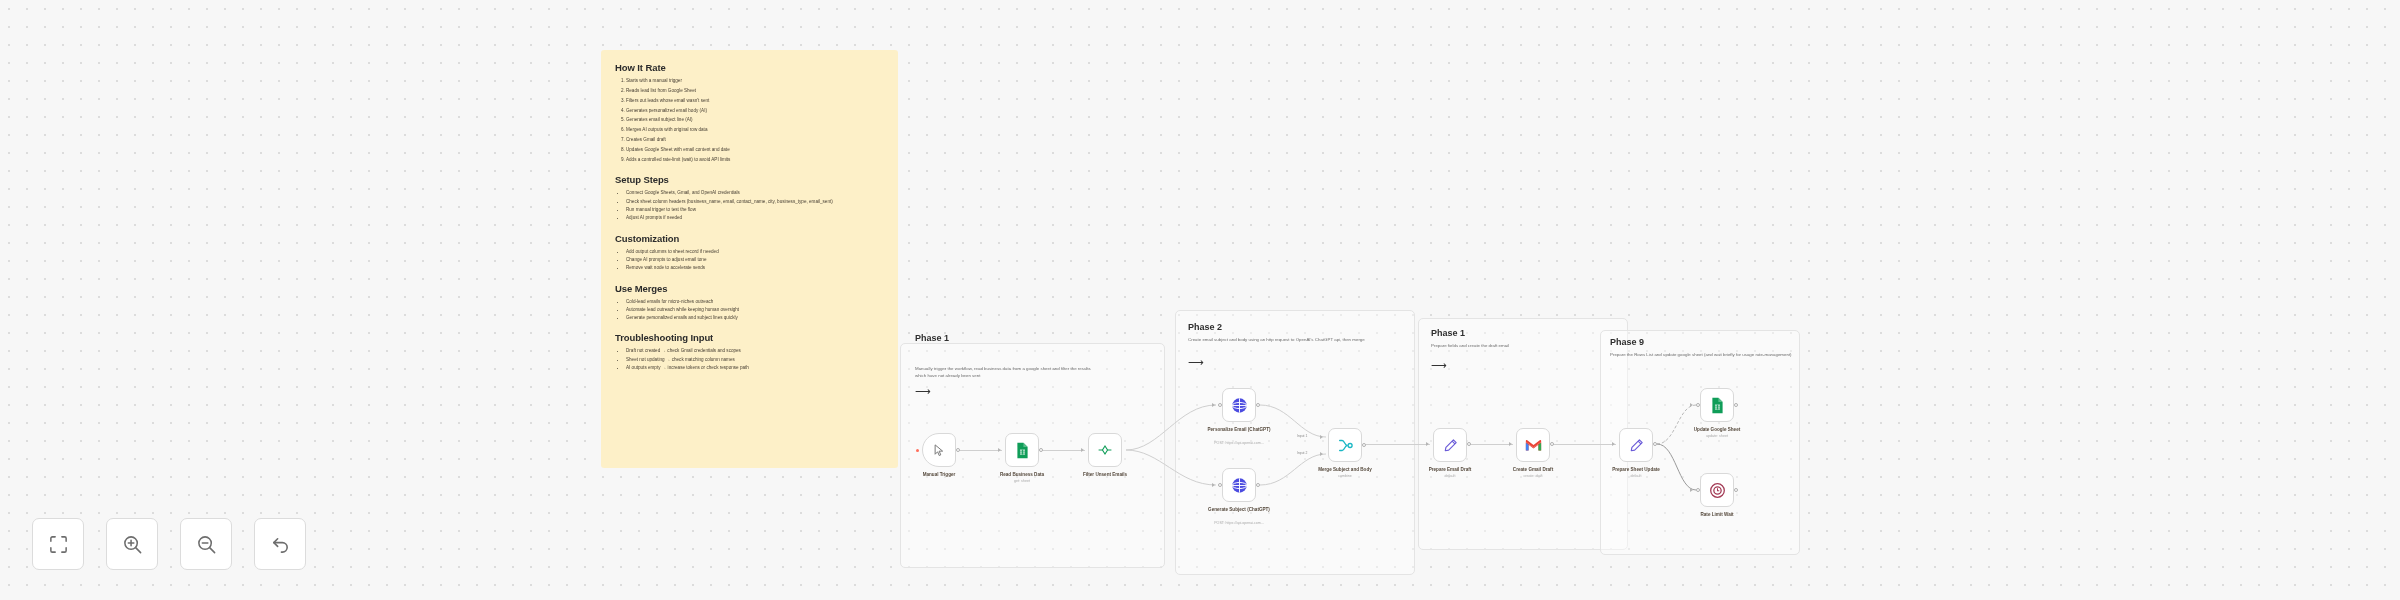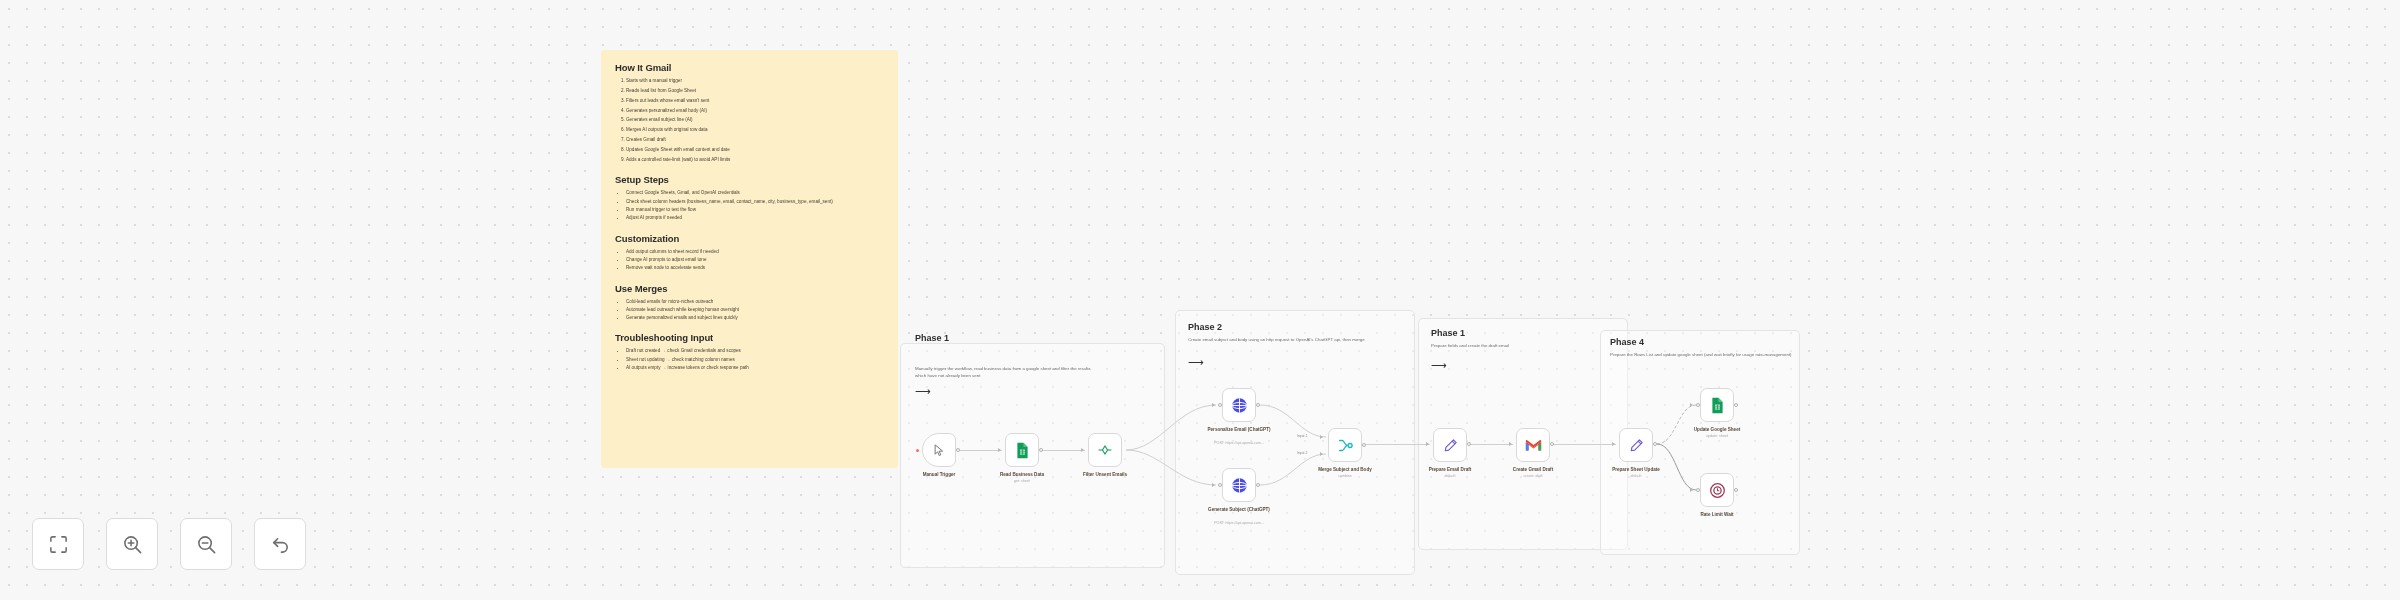--- a/index.html
+++ b/index.html
@@ -163,21 +163,21 @@
     width: 3px; height: 3px;
     background: #ff6d5a;
     border-radius: 50%;
   }
 </style>
 </head>
 <body>
 
 <div class="sticky">
   <div id="sticky-content">
-      <h2>How It Gmail</h2>
+      <h2>How It Rate</h2>
       <ol>
         <li>Starts with a manual trigger</li>
         <li>Reads lead list from Google Sheet</li>
         <li>Filters out leads whose email wasn't sent</li>
         <li>Generates personalized email body (AI)</li>
         <li>Generates email subject line (AI)</li>
         <li>Merges AI outputs with original row data</li>
         <li>Creates Gmail draft</li>
         <li>Updates Google Sheet with email content and date</li>
         <li>Adds a controlled rate-limit (wait) to avoid API limits</li>
@@ -344,21 +344,21 @@
       <path d="M15.8 13.5H19V4.2l-3.2 2.5z" fill="#34a853"></path>
       <path d="M1 3.2L4.2 6.7 10 11l5.8-4.3L19 3.2 10 9.9z" fill="#fbbc04" opacity="0"></path>
       <path d="M1 1.8C1 1.1 1.7.7 2.3 1.1L10 6.8 17.7 1.1c.6-.4 1.3 0 1.3.7v1.4L10 9.9 1 3.2z" fill="#ea4335"></path>
     </svg>
   </span>
 </div>
 <div class="node-label" style="left:1490px; top:467px;">Create Gmail Draft</div>
 <div class="node-sub" style="left:1490px; top:474px;">create: draft</div>
 
 <div class="phase" style="left:1600px; top:330px; width:200px; height:225px;"></div>
-<div class="phase-title" style="left:1610px; top:337px;">Phase 4</div>
+<div class="phase-title" style="left:1610px; top:337px;">Phase 9</div>
 <div class="phase-desc" style="left:1610px; top:352px;">Prepare the Rows List and update google sheet (and wait briefly for usage rate-management)</div>
 
 <div class="conn" style="left:1552px; top:444px; width:64px;"></div>
 <div class="port" style="left:1550px; top:442px;"></div>
 <div class="arrowhead" style="left:1612px; top:442px;"></div>
 
 <div class="node" style="left:1619px; top:428px;">
   <span>
     <svg width="15" height="15" viewBox="0 0 18 18" fill="none" stroke="#6a5bd8" stroke-width="1.4" stroke-linejoin="round">
       <path d="M12.5 2.2l3.3 3.3-9 9-4.1.8.8-4.1z"></path>

